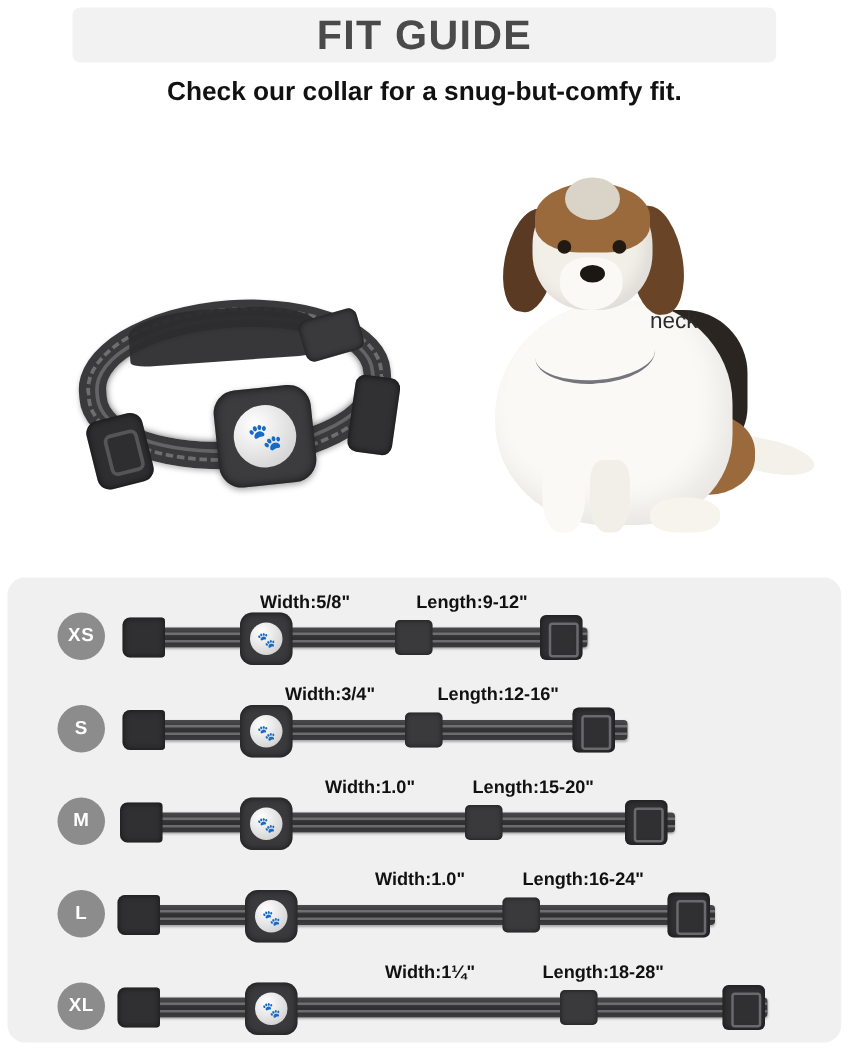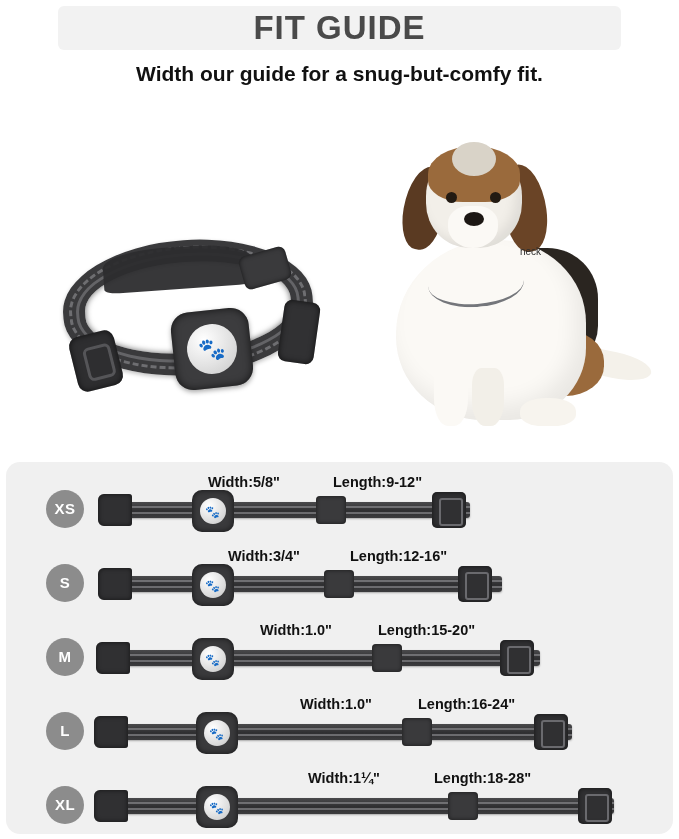--- a/index.html
+++ b/index.html
@@ -334,21 +334,21 @@
     height: 44px;
     border-bottom: 3px solid #5d6066;
     border-radius: 50%;
     transform: rotate(-4deg);
     opacity: .85;
   }
   .neck-label {
     position: absolute;
     left: 152px;
     top: 106px;
-    font-size: 10px;
+    font-size: 18px;
     color: #2c2c2c;
   }
 
   
   .size-panel {
     position: absolute;
     left: 6px;
     top: 462px;
     width: 667px;
     height: 372px;
@@ -464,21 +464,21 @@
   }
 </style>
 </head>
 <body>
 
 <div class="title-bar">
   <div class="title-text">FIT GUIDE</div>
 </div>
 
 <div class="subtitle">
-  <div>Width our guide for a snug-but-comfy fit.</div>
+  <div>Check our collar for a snug-but-comfy fit.</div>
 </div>
 
 <div class="hero">
 
   <div class="collar-photo">
     <div class="collar-band"></div>
     <div class="collar-inner-pad"></div>
     <div class="slider-clip"></div>
     <div class="buckle-right"></div>
     <div class="buckle-left"></div>

